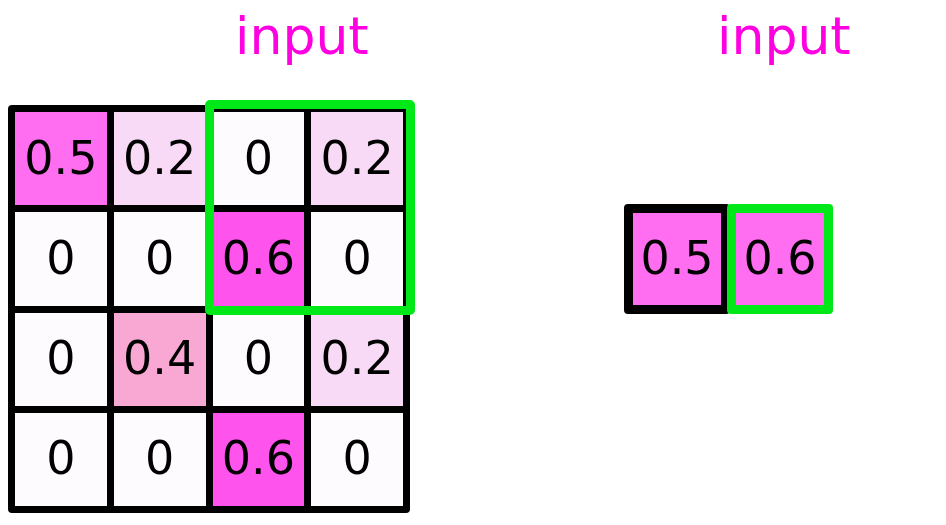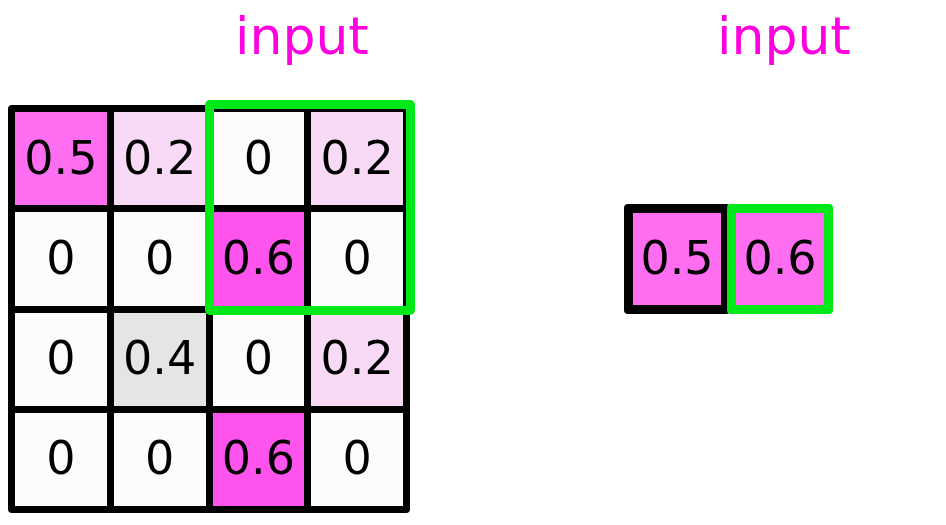--- a/index.html
+++ b/index.html
@@ -143,21 +143,21 @@
   <div class="cell" style="background: rgb(255, 83, 238);">
     <span class="val">0.6</span>
   </div>
   <div class="cell" style="background: rgb(253, 251, 253);">
     <span class="val">0</span>
   </div>
 
   <div class="cell" style="background: rgb(253, 251, 253);">
     <span class="val">0</span>
   </div>
-  <div class="cell" style="background: #e5e5e5; text-align: center;">
+  <div class="cell" style="background: #f9a8d4; text-align: center;">
     <span class="val">0.4</span>
   </div>
   <div class="cell" style="background: rgb(253, 251, 253);">
     <span class="val">0</span>
   </div>
   <div class="cell" style="background: rgb(249, 218, 246);">
     <span class="val">0.2</span>
   </div>
 
   <div class="cell" style="background: rgb(253, 251, 253);">

